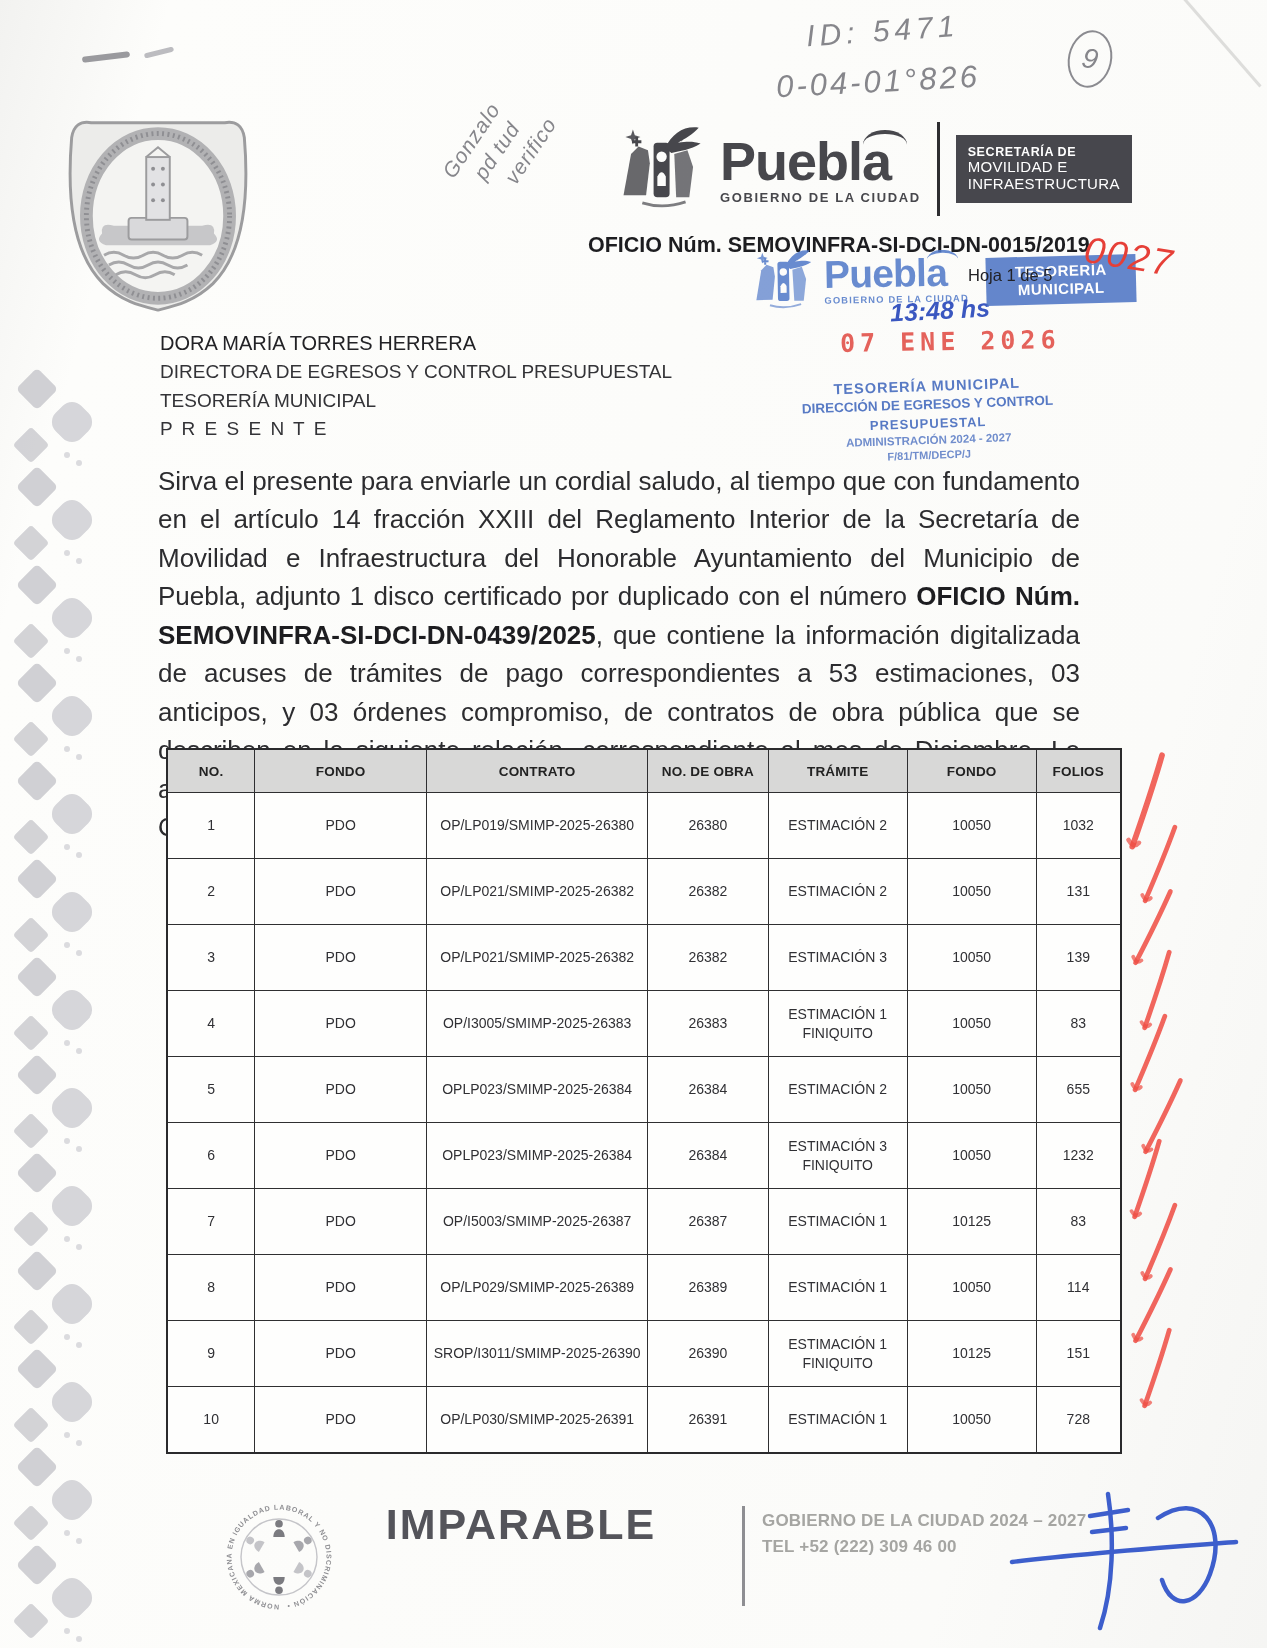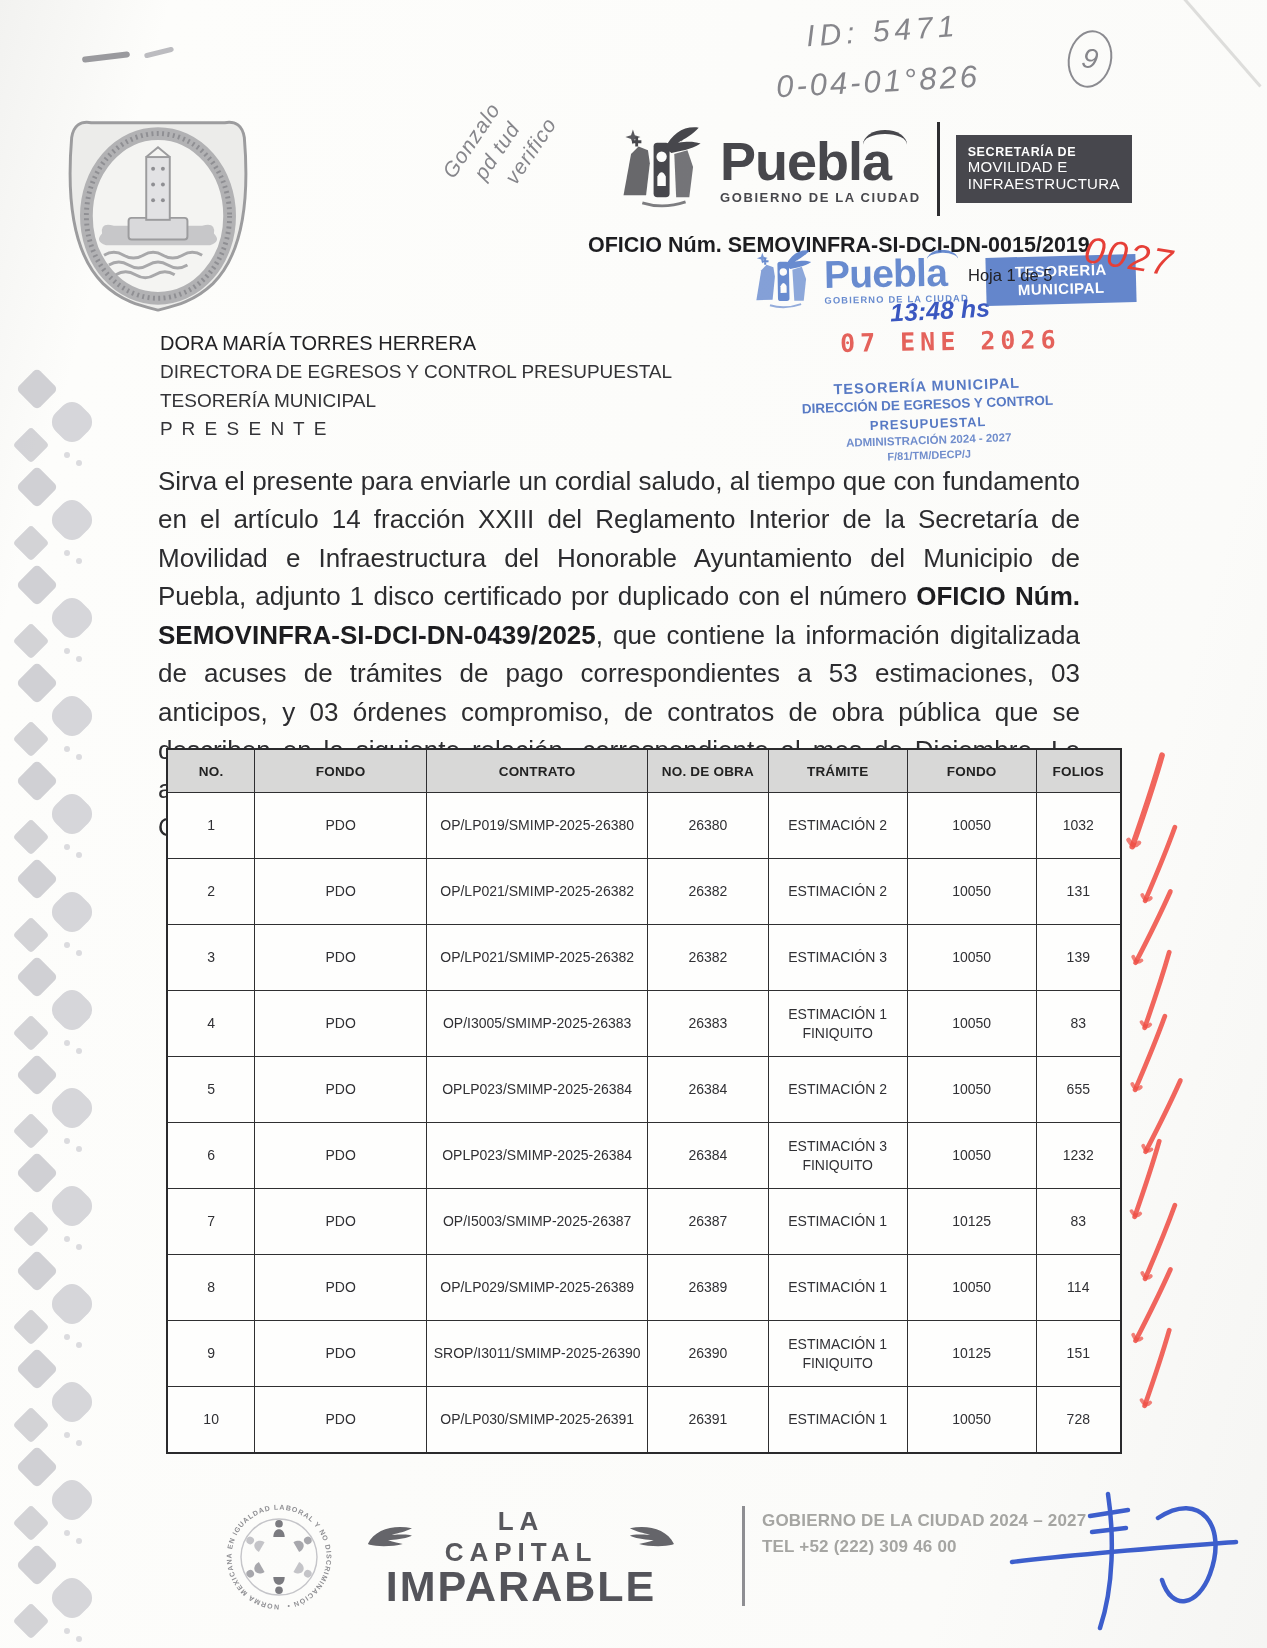--- a/index.html
+++ b/index.html
@@ -499,29 +499,20 @@
       <g transform="rotate(300 60 62)">
           <g transform="translate(60 32)">
             <circle cy="-5" r="4" fill="#c4c4c8"></circle>
             <path d="M-6,9 C-6,-2 6,-2 6,9 Z" fill="#c4c4c8"></path>
           </g>
         </g>
     </g>
   </svg>
 
   <div class="campaign">
-    <div class="row1">
-      <svg width="50" height="29" viewBox="0 0 52 30">
-          <use href="#wing"></use>
-        </svg>
-      <span class="t1">LA CAPITAL</span>
-      <svg width="50" height="29" viewBox="0 0 52 30" style="transform:scaleX(-1)">
-          <use href="#wing"></use>
-        </svg>
-    </div>
     <div class="t2">IMPARABLE</div>
   </div>
 
   <div class="f-sep"></div>
 
   <div class="address">
     <div>GOBIERNO DE LA CIUDAD 2024 – 2027</div>
     <div>TEL +52 (222) 309 46 00</div>
   </div>
 

